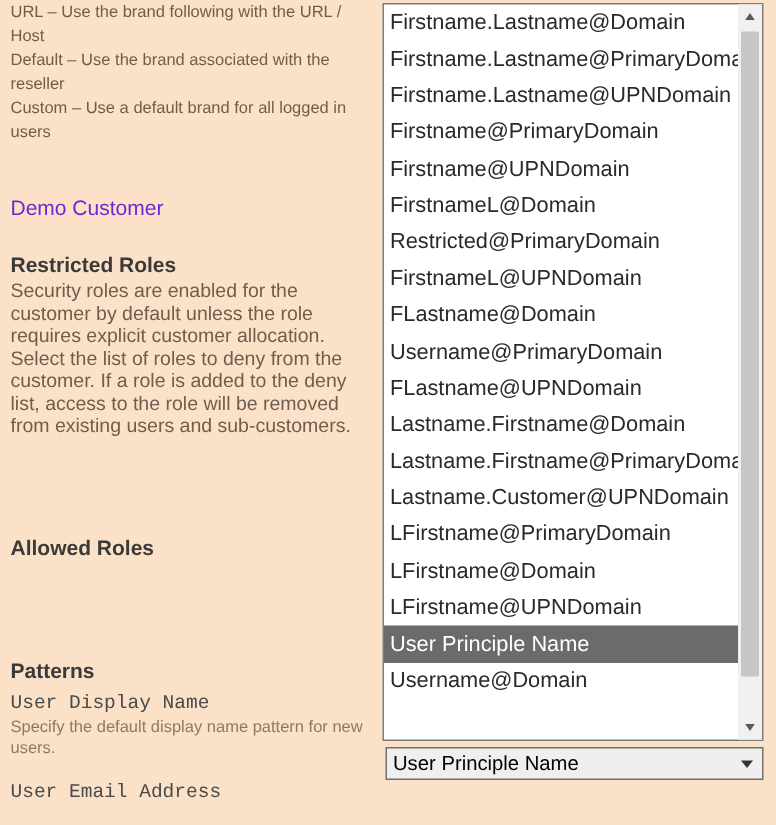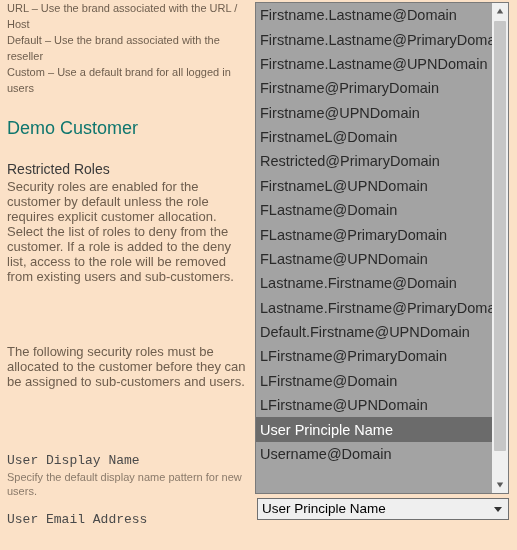--- a/index.html
+++ b/index.html
@@ -22,28 +22,28 @@
   .left-col {
     width: 240px;
     float: left;
   }
   .desc-line {
     font-size: 11px;
     color: #6e5e4e;
     line-height: 16px;
   }
   .link-like {
-    font-size: 18px;
-    color: #0f766e;
-    margin-top: 22px;
+    font-size: 14px;
+    color: #6d28d9;
+    margin-top: 34px;
     margin-bottom: 22px;
   }
   .section-title {
     font-size: 14px;
-    font-weight: 400;
+    font-weight: 700;
     color: #3a3a3a;
     margin-top: 6px;
     margin-bottom: 2px;
   }
   .section-body {
     font-size: 13px;
     color: #6e5e4e;
     line-height: 15px;
   }
   .sub-title {
@@ -59,21 +59,21 @@
     line-height: 14px;
     margin-top: 2px;
   }
   
   .dropdown-popup {
     position: absolute;
     top: 2px;
     left: 255px;
     width: 254px;
     height: 492px;
-    background: #a3a3a3;
+    background: #ffffff;
     border: 1px solid #7a7a7a;
     box-sizing: border-box;
   }
   .dropdown-list {
     position: absolute;
     top: 0;
     left: 0;
     right: 16px;
     bottom: 0;
     overflow: hidden;
@@ -146,35 +146,36 @@
     justify-content: center;
   }
   .select-control .chev svg { width: 10px; height: 10px; fill: #333; }
 </style>
 </head>
 <body>
 
 <div class="page">
 
   <div class="left-col">
-    <div class="desc-line">URL – Use the brand associated with the URL / Host</div>
+    <div class="desc-line">URL – Use the brand following with the URL / Host</div>
     <div class="desc-line">Default – Use the brand associated with the reseller</div>
     <div class="desc-line">Custom – Use a default brand for all logged in users</div>
 
     <div class="link-like">Demo Customer</div>
 
     <div class="section-title">Restricted Roles</div>
     <div class="section-body">Security roles are enabled for the customer by default unless the role requires explicit customer allocation. Select the list of roles to deny from the customer. If a role is added to the deny list, access to the role will be removed from existing users and sub-customers.</div>
 
     <div style="height:60px"></div>
 
-    <div class="section-body">The following security roles must be allocated to the customer before they can be assigned to sub-customers and users.</div>
+    <div class="section-title">Allowed Roles</div>
 
     <div style="height:58px"></div>
 
+    <div class="section-title">Patterns</div>
 
     <div class="sub-title">User Display Name</div>
     <div class="sub-desc">Specify the default display name pattern for new users.</div>
 
     <div style="height:8px"></div>
 
     <div class="sub-title">User Email Address</div>
 
   </div>
 
@@ -182,25 +183,25 @@
     <div class="dropdown-list" id="dropdown-list">
         <div class="dropdown-item">Firstname.Lastname@Domain</div>
         <div class="dropdown-item">Firstname.Lastname@PrimaryDomain</div>
         <div class="dropdown-item">Firstname.Lastname@UPNDomain</div>
         <div class="dropdown-item">Firstname@PrimaryDomain</div>
         <div class="dropdown-item">Firstname@UPNDomain</div>
         <div class="dropdown-item">FirstnameL@Domain</div>
         <div class="dropdown-item">Restricted@PrimaryDomain</div>
         <div class="dropdown-item">FirstnameL@UPNDomain</div>
         <div class="dropdown-item">FLastname@Domain</div>
-        <div class="dropdown-item">FLastname@PrimaryDomain</div>
+        <div class="dropdown-item">Username@PrimaryDomain</div>
         <div class="dropdown-item">FLastname@UPNDomain</div>
         <div class="dropdown-item">Lastname.Firstname@Domain</div>
         <div class="dropdown-item">Lastname.Firstname@PrimaryDomain</div>
-        <div class="dropdown-item">Default.Firstname@UPNDomain</div>
+        <div class="dropdown-item">Lastname.Customer@UPNDomain</div>
         <div class="dropdown-item">LFirstname@PrimaryDomain</div>
         <div class="dropdown-item">LFirstname@Domain</div>
         <div class="dropdown-item">LFirstname@UPNDomain</div>
         <div class="dropdown-item selected">User Principle Name</div>
         <div class="dropdown-item">Username@Domain</div>
       </div>
     <div class="dropdown-scrollbar">
       <div class="scroll-arrow up">
         <svg viewBox="0 0 10 10">
             <path d="M5 2 L9 8 L1 8 Z"></path>

